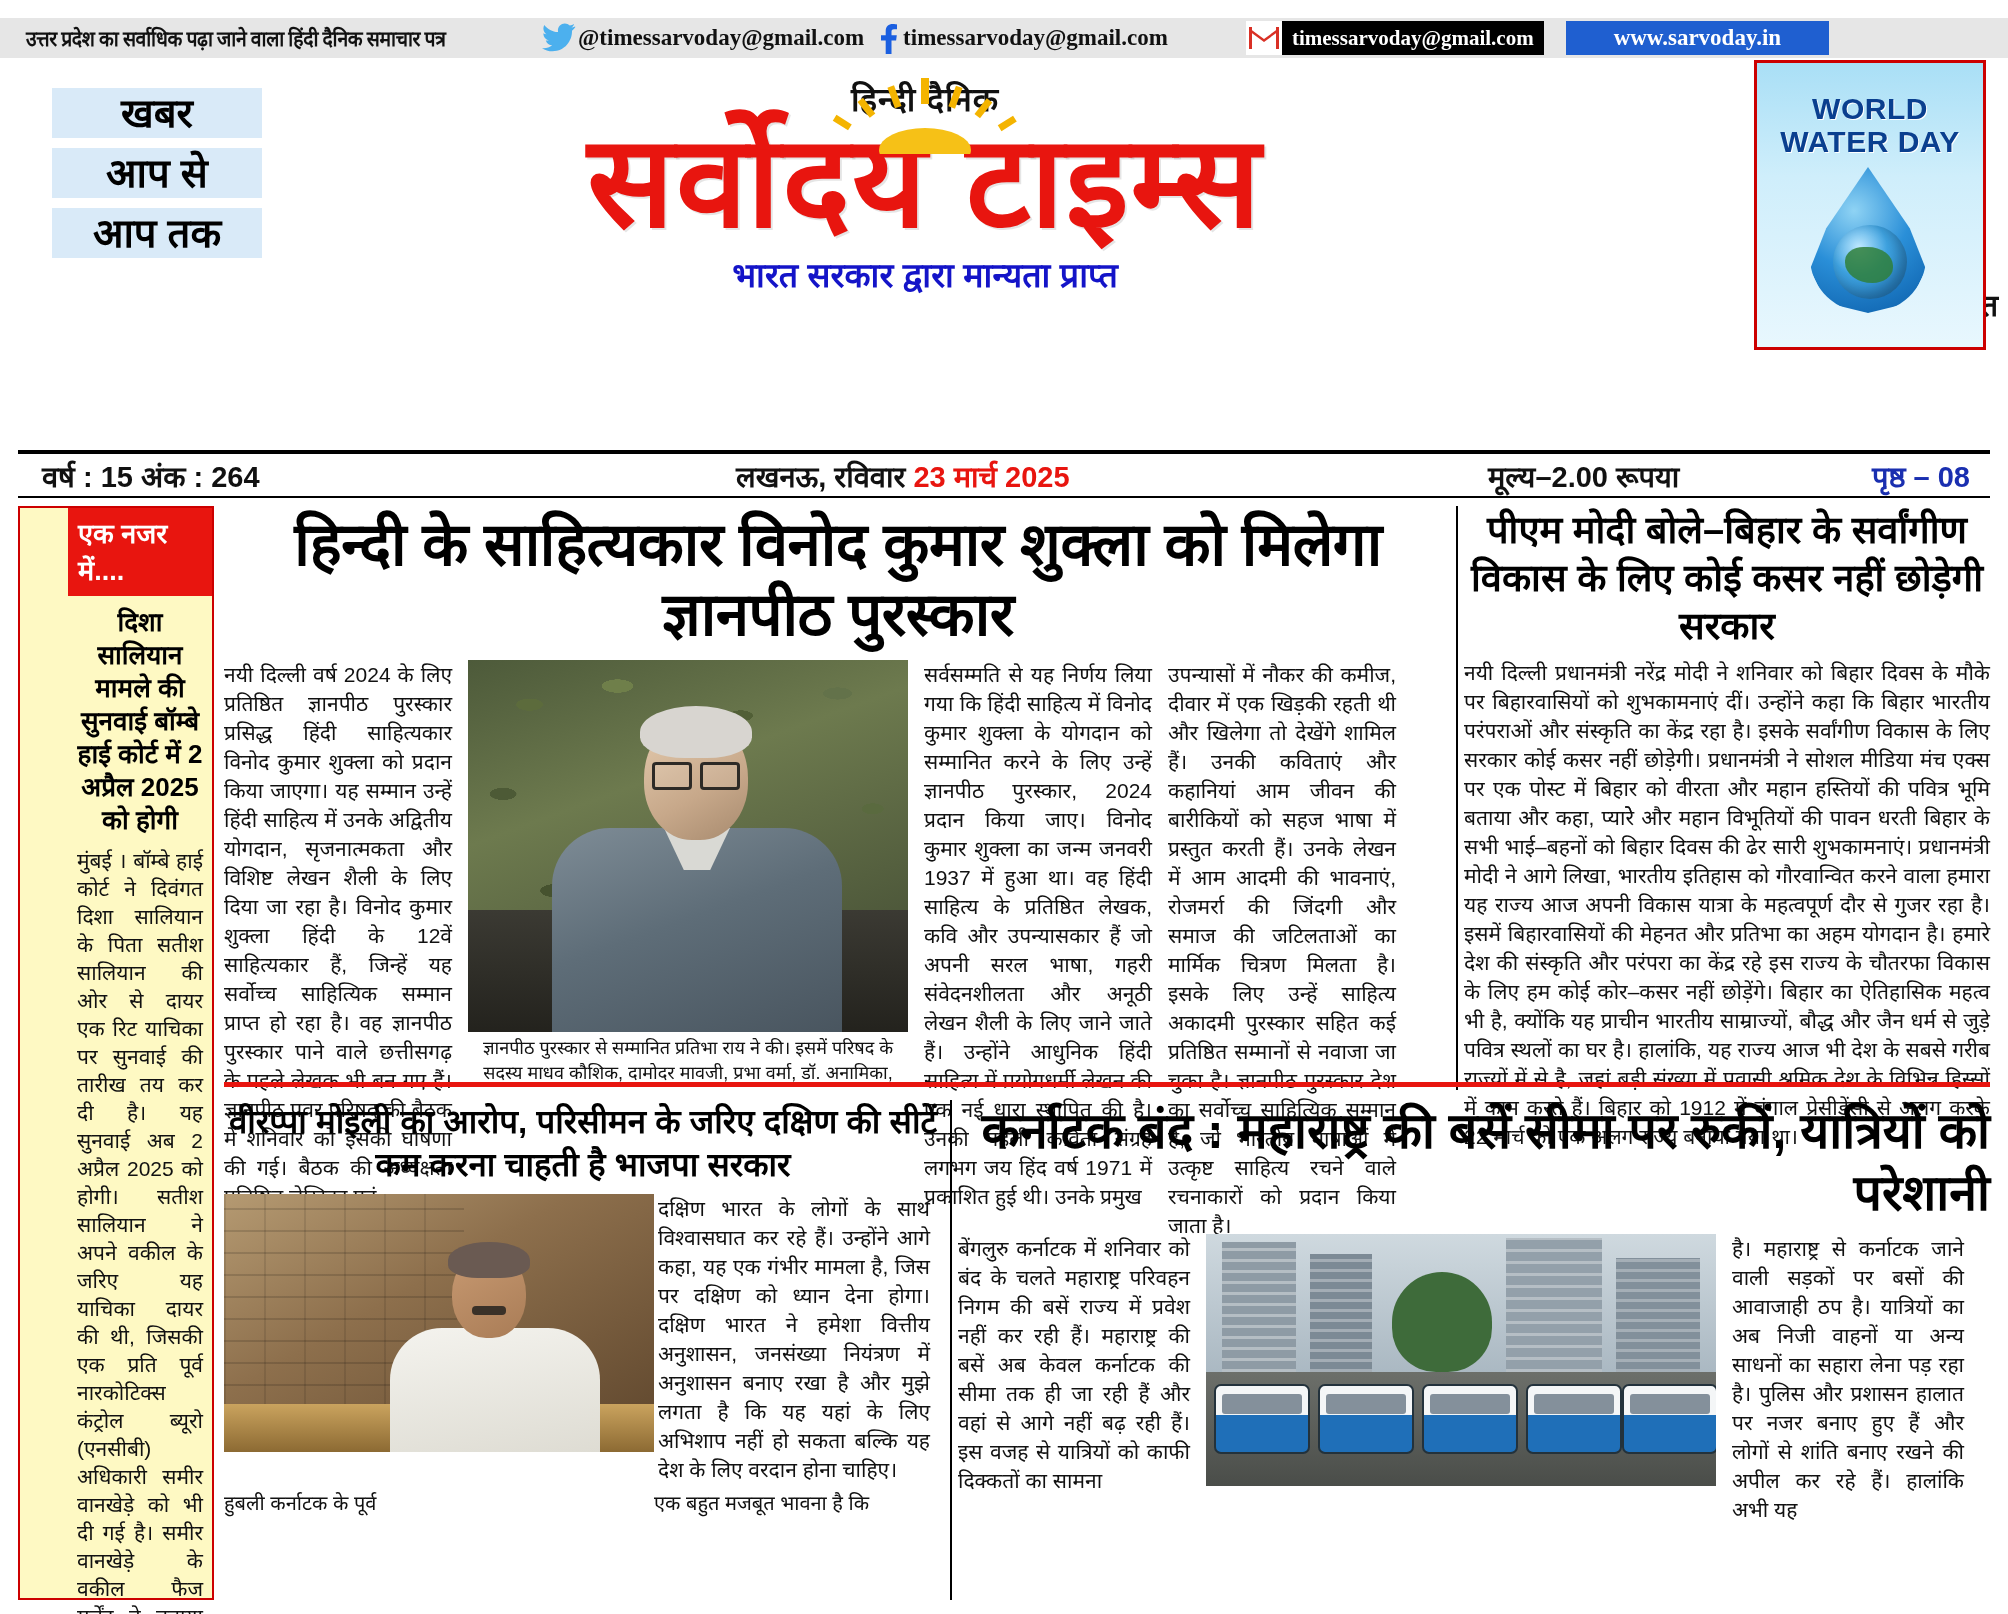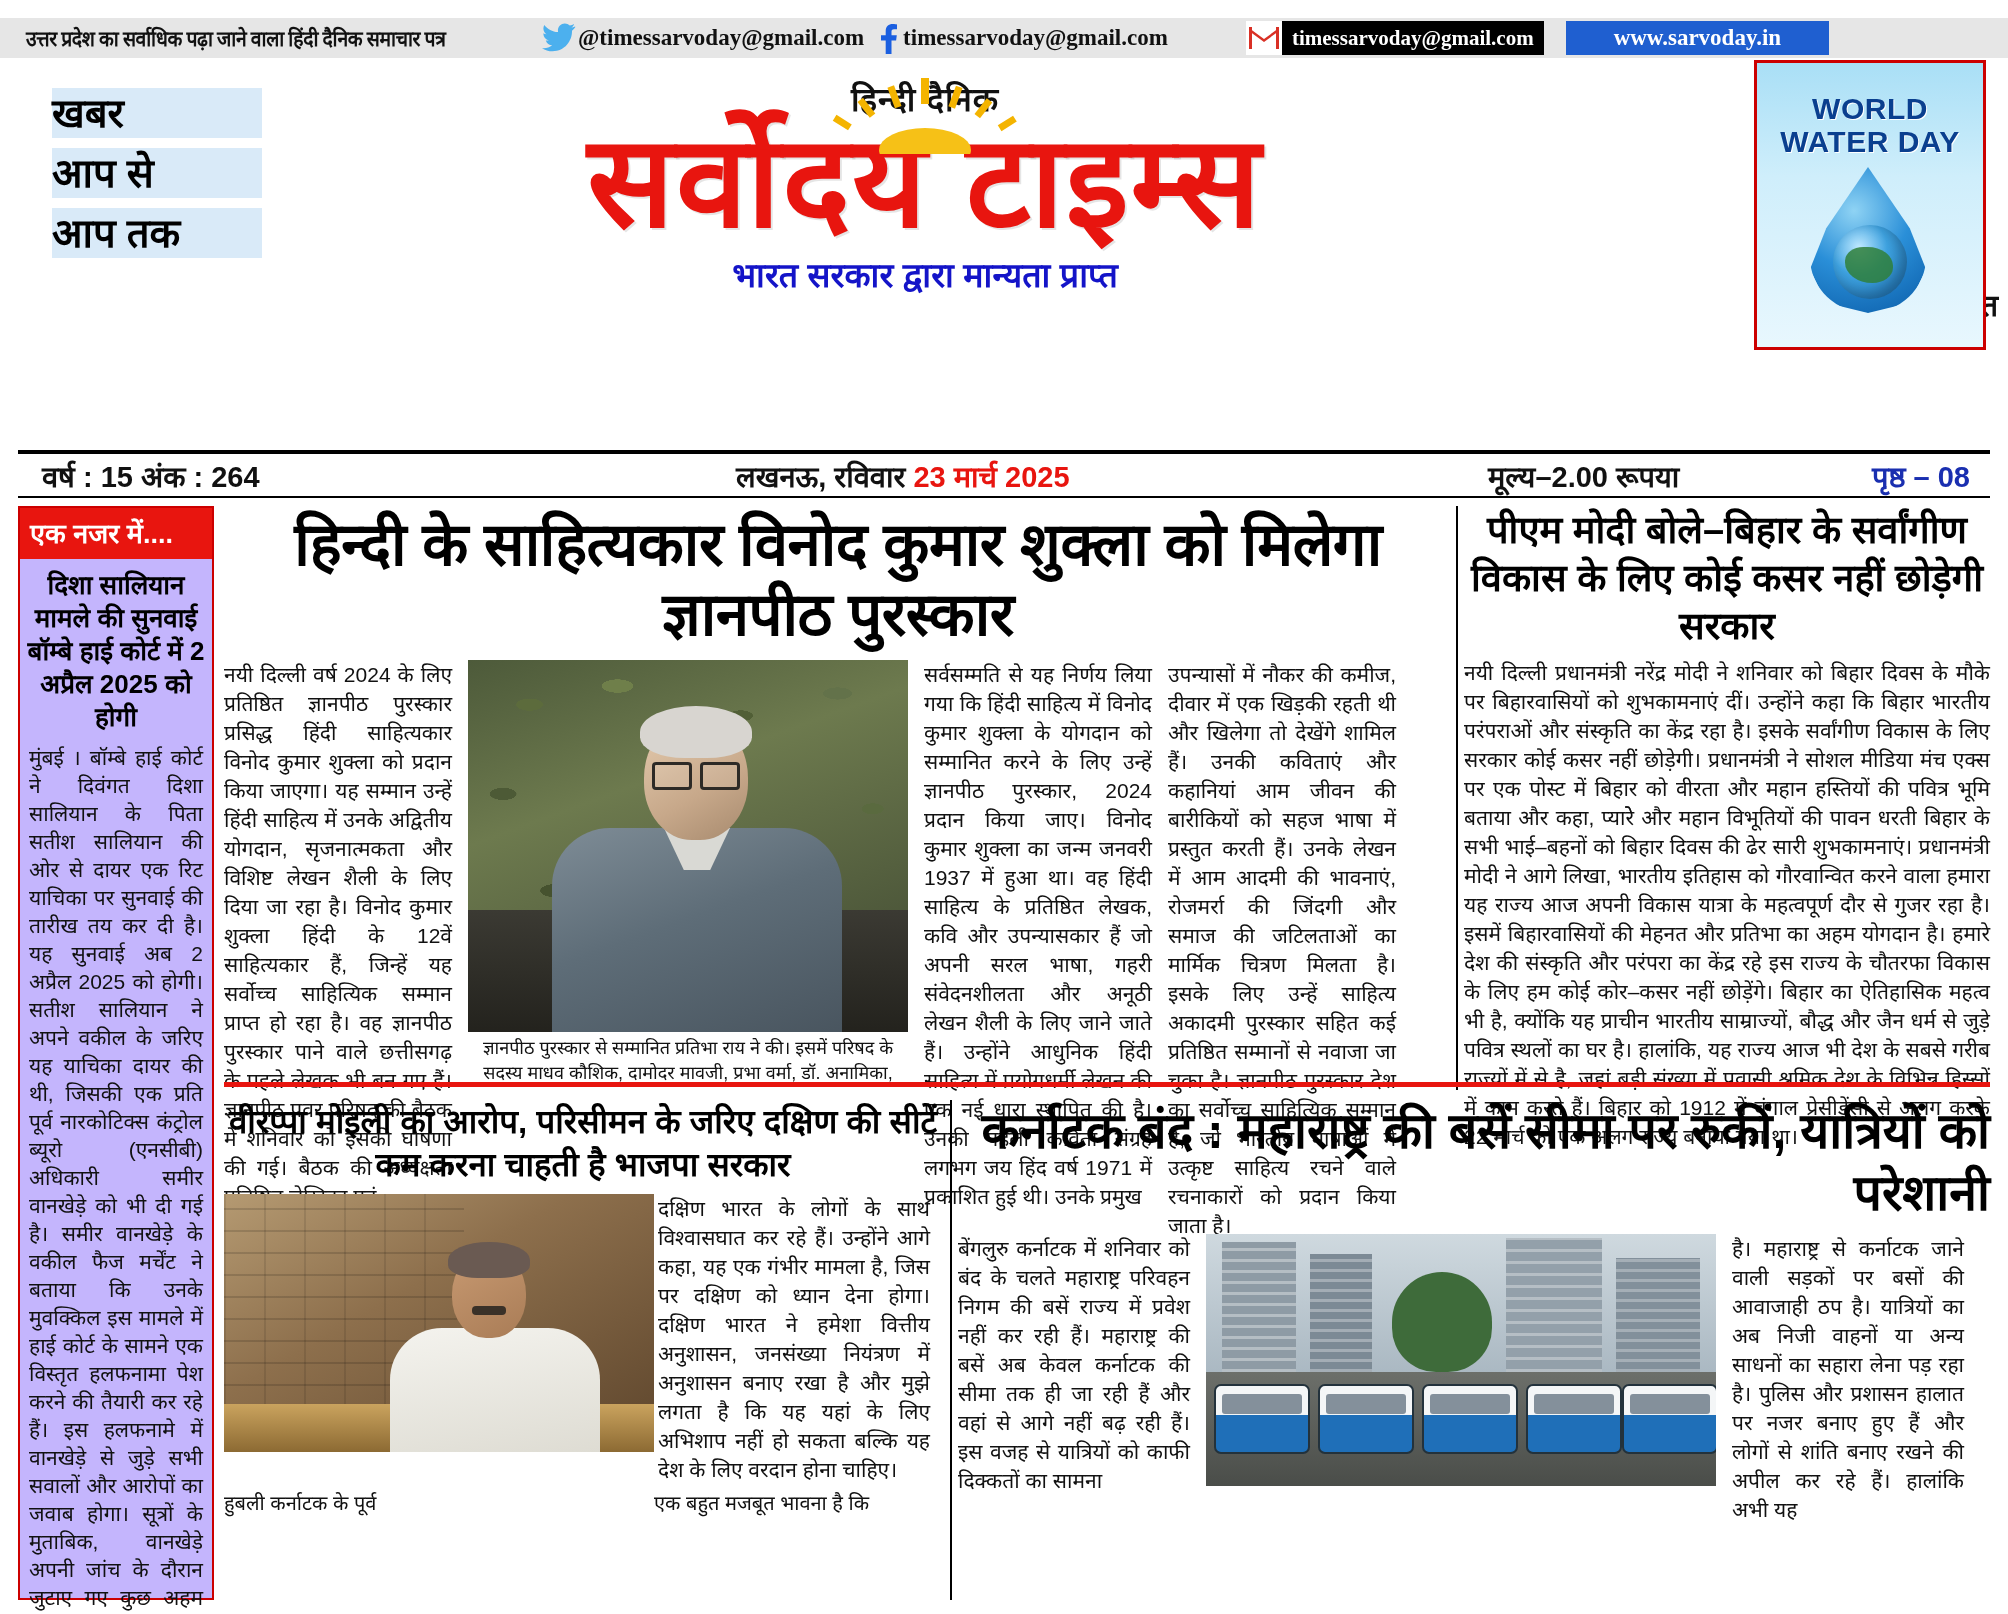--- a/index.html
+++ b/index.html
@@ -47,21 +47,21 @@
   }
   .site-chip span {
     color:#fff; font-family:"Liberation Serif", serif; font-weight:bold; font-size:23px; white-space:nowrap;
   }
 
   
   .masthead { position:absolute; left:0; top:62px; width:2008px; height:272px; }
   .slogan-box { position:absolute; left:52px; top:26px; width:210px; }
   .slogan-line {
     background:#d9eaf8; color:#000; font-weight:bold;
-    font-size:40px; line-height:50px; 
+    font-size:40px; line-height:50px; text-align:center;
     font-family:"Liberation Sans", sans-serif;
     margin-bottom:10px; white-space:nowrap;
   }
   .mast-center { position:absolute; left:300px; top:14px; width:1250px; text-align:center; }
   .mast-small {
     font-size:33px; font-weight:bold; color:#111; letter-spacing:1px;
     font-family:"Liberation Sans", sans-serif; margin-bottom:-6px;
   }
   .mast-title {
     font-size:128px; font-weight:bold; color:#e8150f; line-height:1.05;
@@ -127,21 +127,21 @@
   .issue-mid .date { color:#e8150f; }
   .issue-price { position:absolute; left:1470px; font-size:29px; font-weight:bold; color:#111;}
   .issue-pages { position:absolute; right:20px; font-size:29px; font-weight:bold; color:#1a2fb0;}
 
   
   .content { position:absolute; left:18px; top:506px; width:1972px; height:1094px; }
 
   
   .sidebar {
     position:absolute; left:0; top:0; width:196px; height:1094px;
-    border:2px solid #cc0000; background:#c4b5fd;
+    border:2px solid #cc0000; background:#fef9c3;padding-left:48px;
   }
   .sidebar-head {
     background:#e8150f; color:#fff; font-weight:bold; font-size:27px;
     padding:6px 8px 8px 10px; font-family:"Liberation Sans", sans-serif;
   }
   .sidebar-title {
     font-weight:bold; font-size:26px; line-height:33px; color:#000;
     text-align:center; padding:10px 6px 4px 6px;
     font-family:"Liberation Sans", sans-serif;
   }

